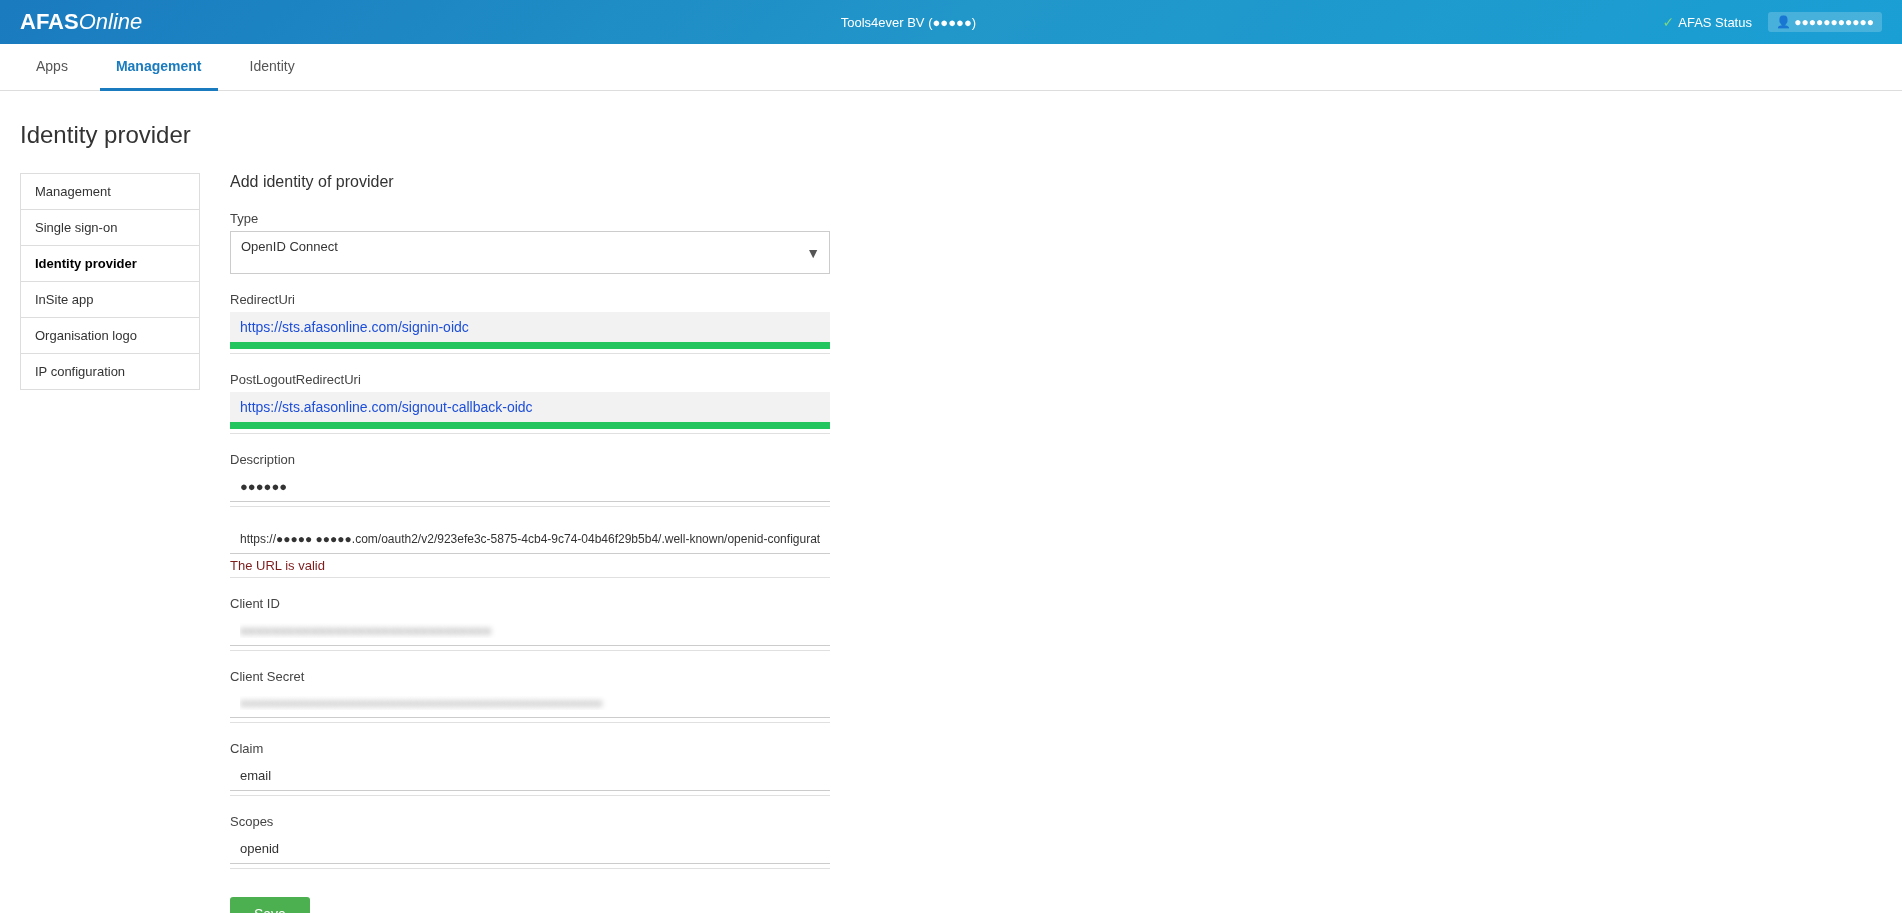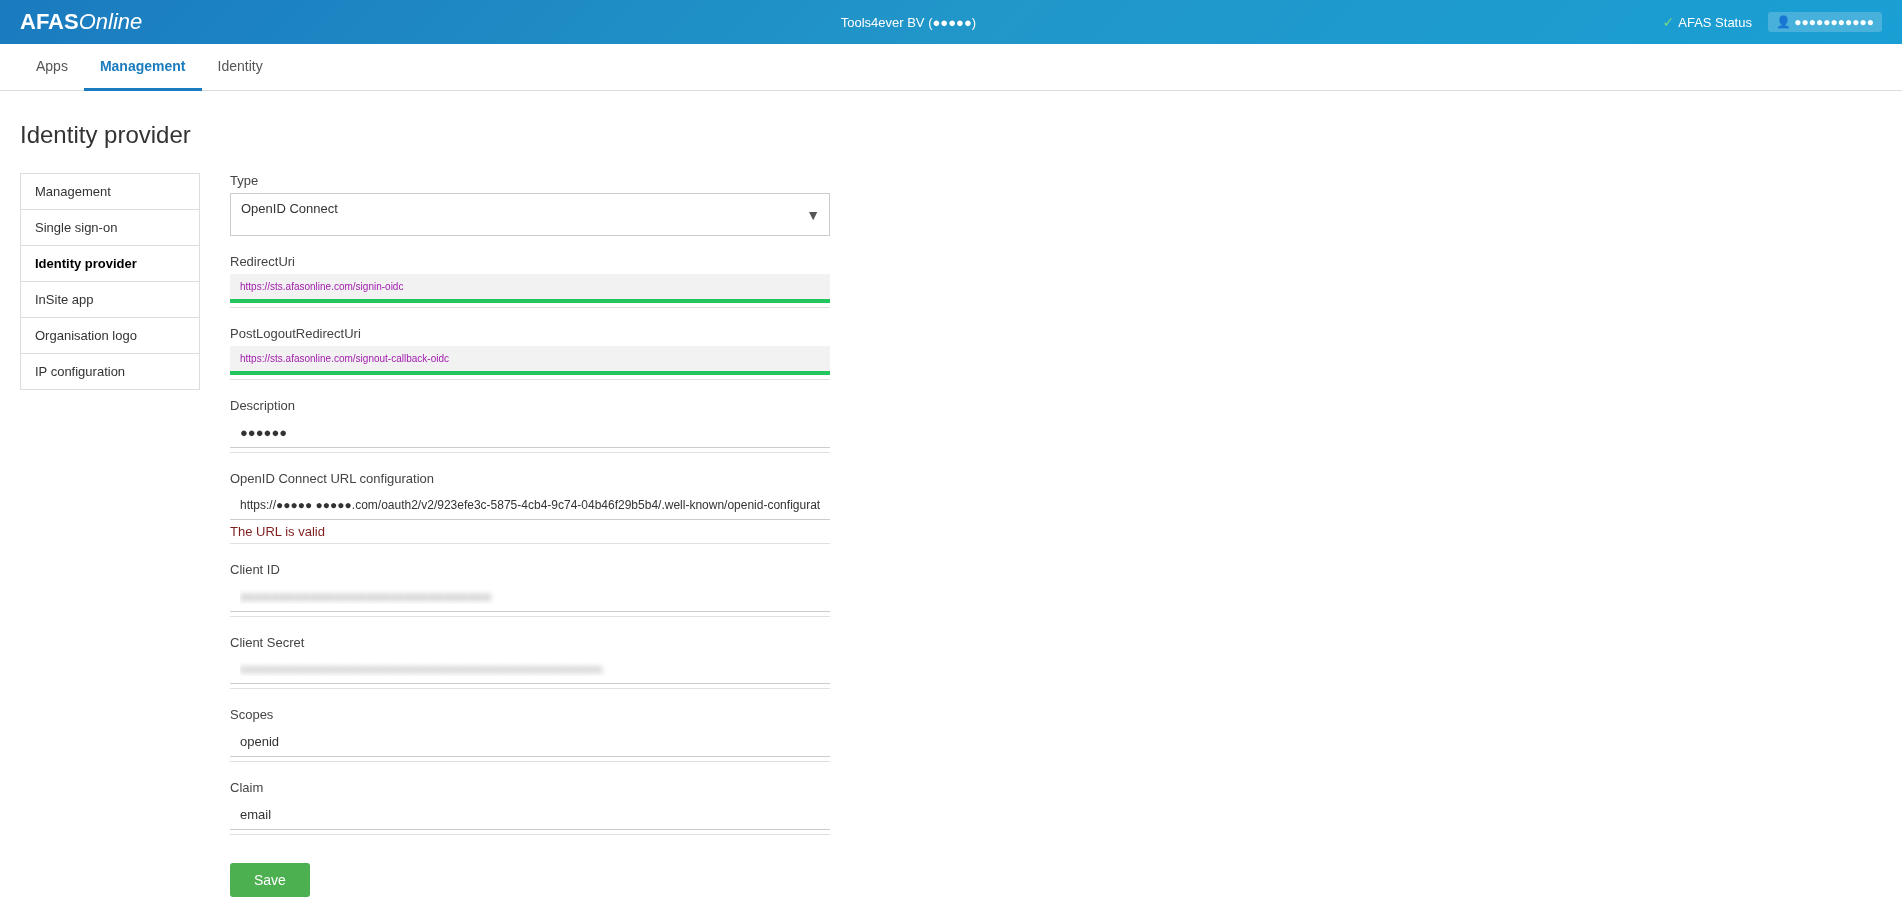--- a/index.html
+++ b/index.html
@@ -47,21 +47,21 @@
       padding: 3px 8px;
       color: #fff;
       font-size: 12px;
     }
 
     
     .nav-tabs {
       border-bottom: 1px solid #ddd;
       padding: 0 20px;
       display: flex;
-      gap: 0;
+      gap: 16px;
     }
     .nav-tab {
       padding: 14px 16px;
       font-size: 14px;
       color: #555;
       cursor: pointer;
       text-decoration: none;
       border-bottom: 3px solid transparent;
       margin-bottom: -1px;
     }
@@ -138,25 +138,25 @@
       border: none;
       border-bottom: 1px solid #ccc;
       font-size: 13px;
       color: #333;
       background: transparent;
       outline: none;
     }
     .form-control-readonly {
       width: 100%;
       padding: 7px 10px;
-      font-size: 10px;
-      color: #a21caf;
+      font-size: 14px;
+      color: #1d4ed8;
       background: #f2f2f2;
       border: none;
-      border-bottom: 4px solid #22c55e;
+      border-bottom: 7px solid #22c55e;
     }
     .form-select-wrapper {
       position: relative;
     }
     .form-select {
       width: 100%;
       padding: 7px 30px 19px 10px;
       border: 1px solid #ccc;
       background: #fff;
       font-size: 13px;
@@ -239,20 +239,21 @@
     <div class="sidebar-menu">
       <a class="sidebar-item">Management</a>
       <a class="sidebar-item">Single sign-on</a>
       <a class="sidebar-item active">Identity provider</a>
       <a class="sidebar-item">InSite app</a>
       <a class="sidebar-item">Organisation logo</a>
       <a class="sidebar-item">IP configuration</a>
     </div>
 
     <div class="form-content">
+      <div class="form-section-title">Add identity of provider</div>
 
       
       <div class="form-group">
         <label class="form-label">Type</label>
         <div class="form-select-wrapper">
           <select class="form-select">
             <option>OpenID Connect</option>
             <option>SAML 2.0</option>
           </select>
           <span class="select-arrow">▼</span>
@@ -275,21 +276,20 @@
 
       
       <div class="form-group">
         <label class="form-label">Description</label>
         <input class="form-control" type="text" value="●●●●●●" style="">
         <hr class="divider-line">
       </div>
 
       
       <div class="form-group">
-        <label class="form-label">OpenID Connect URL configuration</label>
         <input class="form-control" type="text" value="https://●●●●● ●●●●●.com/oauth2/v2/923efe3c-5875-4cb4-9c74-04b46f29b5b4/.well-known/openid-configuratio" style="font-size: 12px;">
         <div class="url-valid">The URL is valid</div>
         <hr class="divider-line">
       </div>
 
       
       <div class="form-group">
         <label class="form-label">Client ID</label>
         <input class="form-control blurred-text" type="text" value="●●●●●●●●●●●●●●●●●●●●●●●●●●●●●●●●" style="text-shadow: rgba(0, 0, 0, 0.4) 0px 0px 6px; color: transparent;">
         <hr class="divider-line">
@@ -297,29 +297,29 @@
 
       
       <div class="form-group">
         <label class="form-label">Client Secret</label>
         <input class="form-control blurred-text" type="text" value="●●●●●●●●●●●●●●●●●●●●●●●●●●●●●●●●●●●●●●●●●●●●●●●●●●" style="text-shadow: rgba(0, 0, 0, 0.4) 0px 0px 6px; color: transparent; font-size: 12px;">
         <hr class="divider-line">
       </div>
 
       
       <div class="form-group">
+        <label class="form-label">Claim</label>
+        <input class="form-control" type="text" value="email" style="">
+        <hr class="divider-line">
+      </div>
+
+      
+      <div class="form-group">
         <label class="form-label">Scopes</label>
         <input class="form-control" type="text" value="openid" style="">
-        <hr class="divider-line">
-      </div>
-
-      
-      <div class="form-group">
-        <label class="form-label">Claim</label>
-        <input class="form-control" type="text" value="email" style="">
         <hr class="divider-line">
       </div>
 
       
       <button class="save-button">Save</button>
     </div>
   </div>
 </div>
 
 </body></html>

